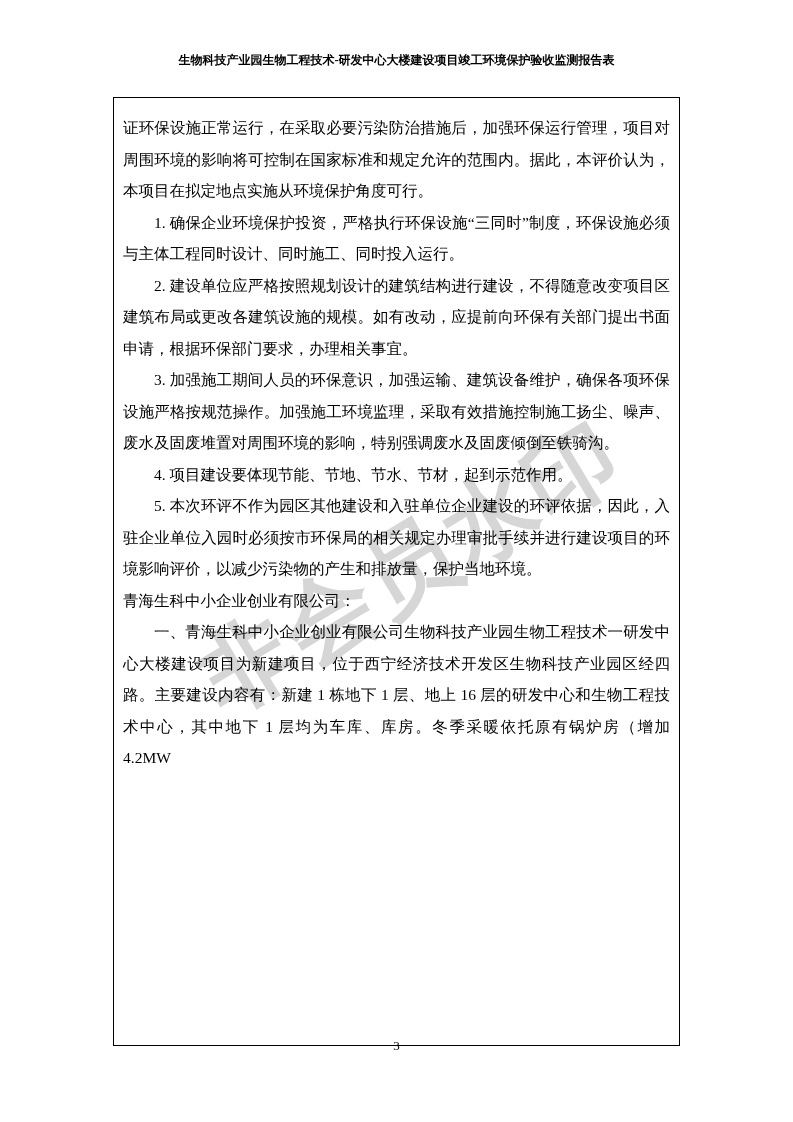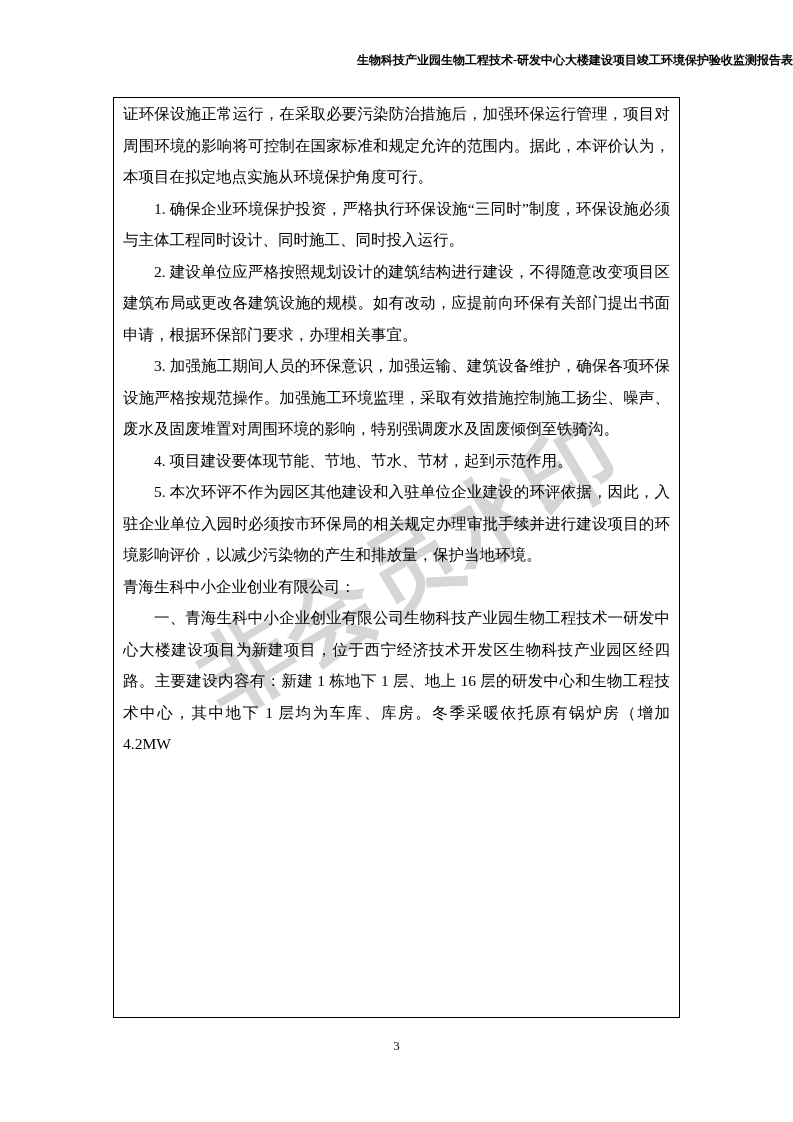--- a/index.html
+++ b/index.html
@@ -7,21 +7,21 @@
     width:793px; height:1122px;
     background:#ffffff;
     position:relative;
     font-family:"Liberation Serif","DejaVu Serif",serif;
     color:#000000;
     overflow:hidden;
   }
   .doc-title {
     position:absolute;
     top:52px; left:0; width:793px;
-    text-align:right;
+    text-align:center;
     font-size:12px;
     font-weight:bold;
     letter-spacing:0px;
     z-index:2;
   }
   .watermark {
     position:absolute;
     left:140px; top:505px;
     width:540px;
     text-align:center;
@@ -33,21 +33,21 @@
     white-space:nowrap;
     letter-spacing:2px;
     pointer-events:none;
     user-select:none;
   }
   .content-box {
     position:absolute;
     left:113px; top:97px;
     width:547px; height:919px;
     border:1px solid #000000;
-    padding:0 9px;
+    padding:14px 9px;
     z-index:1;
     background:transparent;
     overflow:hidden;
   }
   .para {
     font-size:15.5px;
     line-height:31.5px;
     text-align:justify;
     margin:0;
   }

